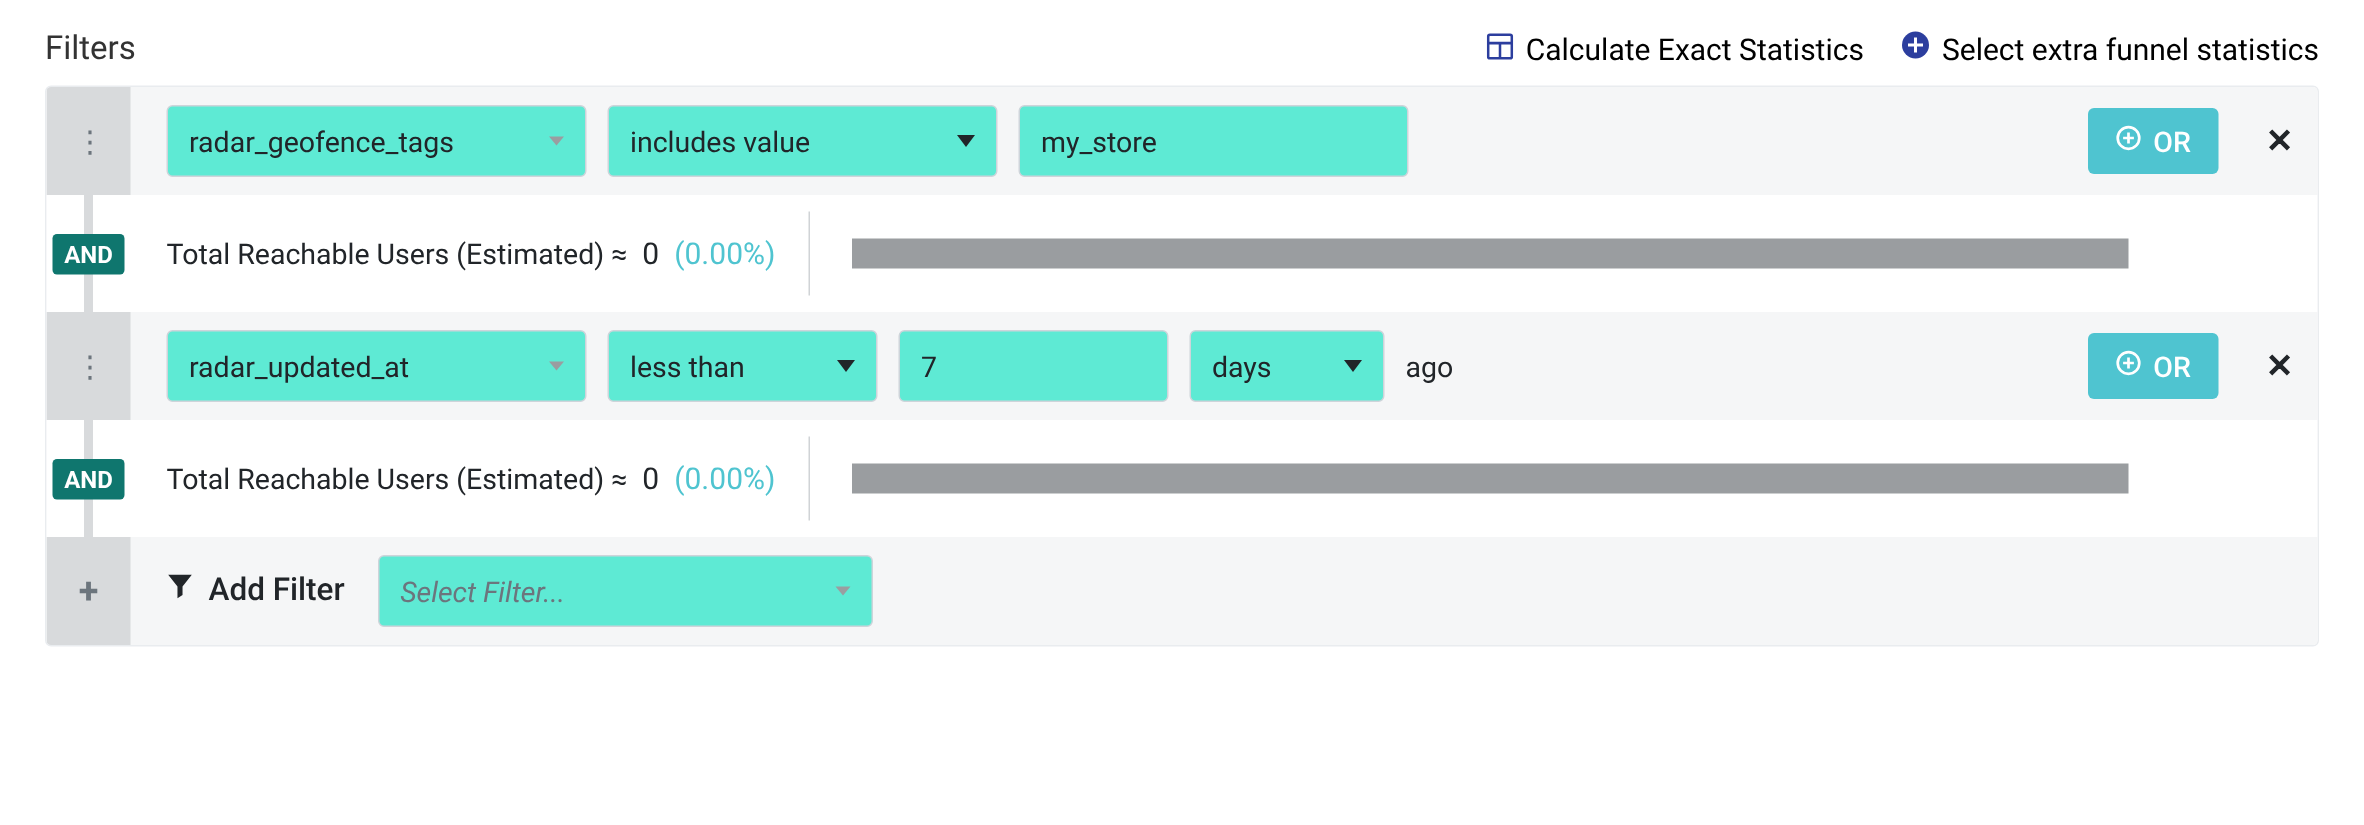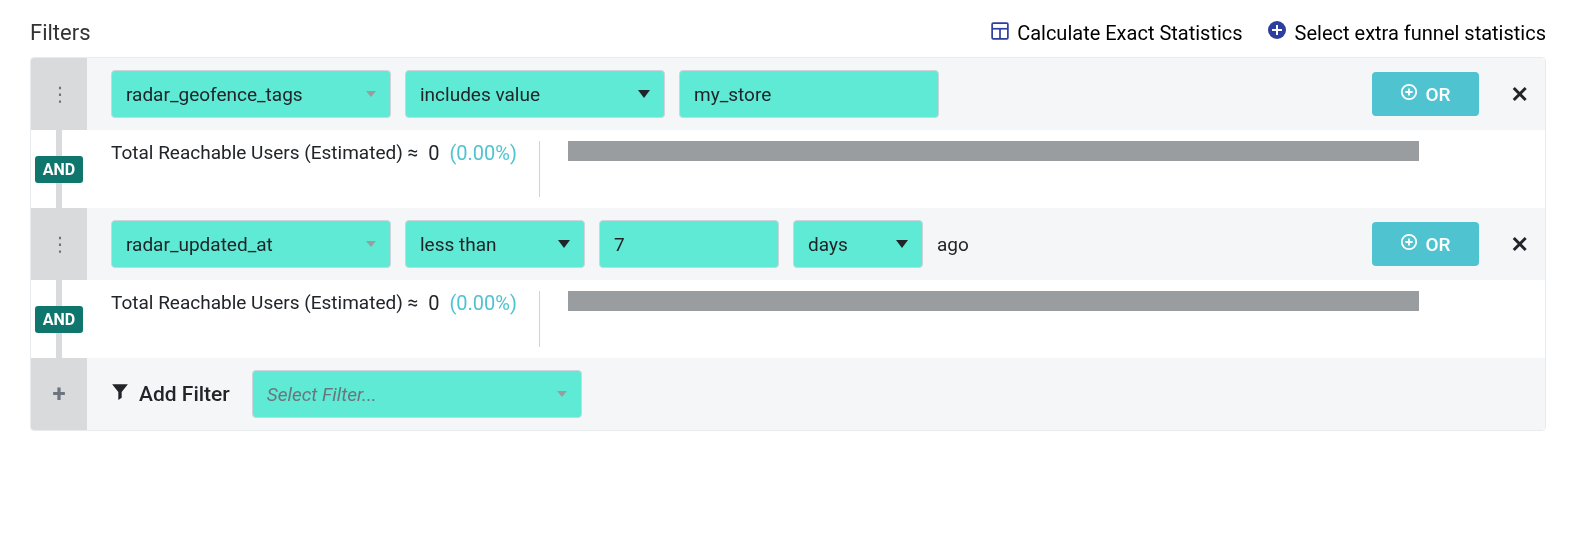--- a/index.html
+++ b/index.html
@@ -90,21 +90,21 @@
   }
   .text-input.small { min-width: 180px; }
   .placeholder-text { font-style: italic; color: #6c757d; }
   .static-label { color: #212529; font-size: 19px; }
 
   .or-btn {
     background: #4fc4d0;
     color: #fff;
     border-radius: 4px;
     height: 44px;
-    padding: 0 28px;
+    padding: 0 18px;
     display: flex;
     align-items: center;
     gap: 8px;
     font-size: 19px;
     font-weight: 500;
     cursor: pointer;
     margin-left: auto;
   }
   .close-x {
     font-size: 22px;
@@ -145,21 +145,21 @@
     font-size: 16px;
     font-weight: 700;
     padding: 4px 8px;
     border-radius: 3px;
     position: relative;
     z-index: 2;
   }
   .stats-body {
     flex: 1;
     display: flex;
-    align-items: flex-start;
+    align-items: center;
     padding-left: 24px;
     gap: 6px;
   }
   .stats-text { font-size: 19px; color: #212529; }
   .stats-zero { font-size: 20px; margin: 0 4px; }
   .stats-pct { color: #4fc4d0; font-size: 20px; }
   .stats-divider {
     width: 1px;
     height: 56px;
     background: #d0d3d6;

